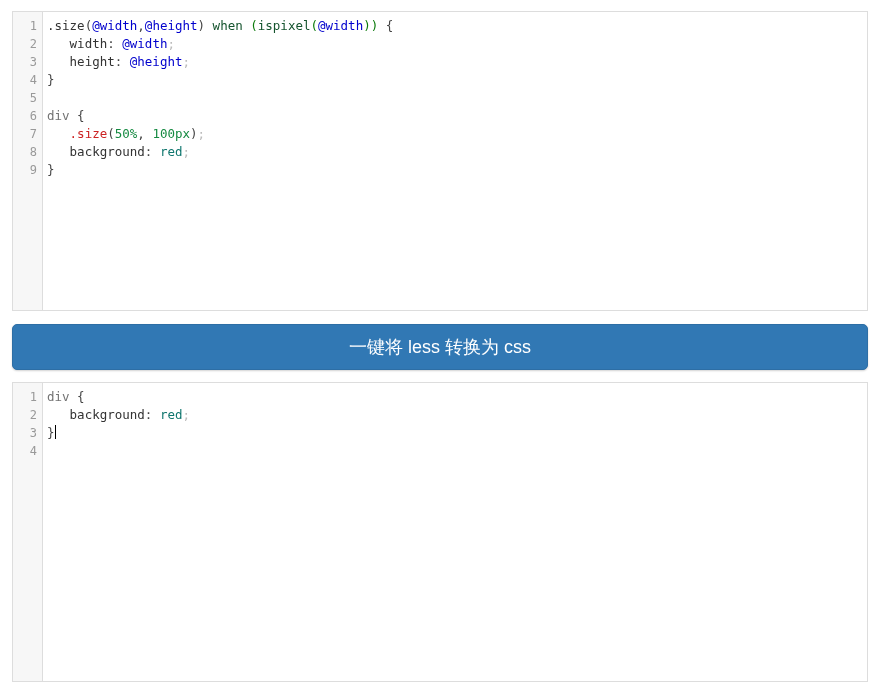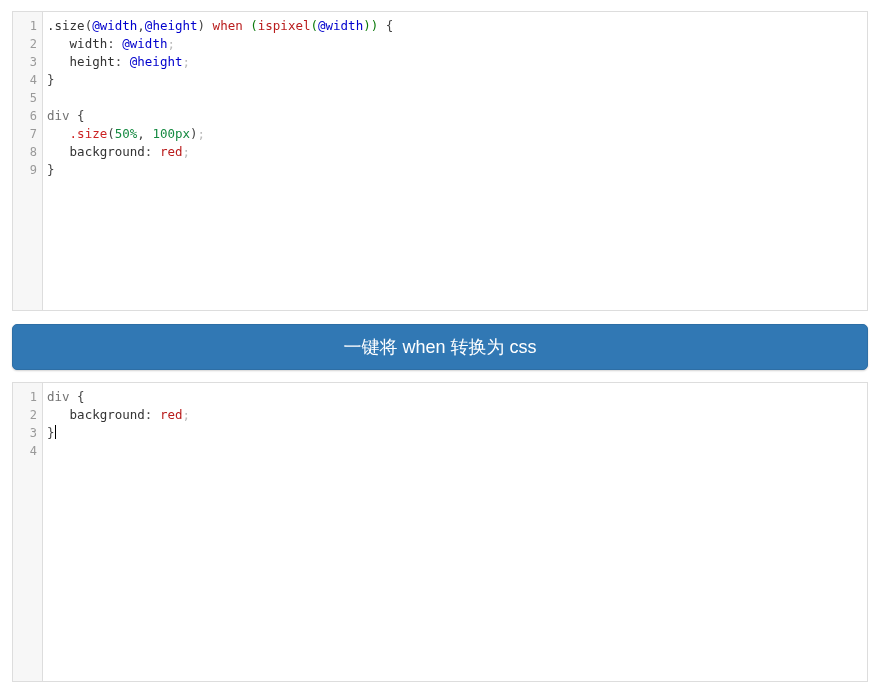--- a/index.html
+++ b/index.html
@@ -66,25 +66,25 @@
   }
   .code .line {
     height: 18px;
     line-height: 18px;
     white-space: pre;
   }
 
   
   .t-plain   { color: #333333; }
   .t-var     { color: #0000cd; text-align: right; }
-  .t-kw      { color: #b91c1c; }
+  .t-kw      { color: #14532d; }
   .t-tag     { color: #737373; }
   .t-mixin   { color: #cc2222; }
   .t-num     { color: #158a41; margin-top: 8px; }
-  .t-value   { color: #b91c1c; }
+  .t-value   { color: #0f766e; }
   .t-punct   { color: #444444; }
   .t-semi    { color: #bbbbbb; }
   .t-paren   { color: #0b7a0b; }
 
   .caret {
     display: inline-block;
     width: 1px;
     height: 14px;
     background: #000;
     vertical-align: -2px;
@@ -123,21 +123,21 @@
         <span class="ln">4</span>
         <span class="ln">5</span>
         <span class="ln">6</span>
         <span class="ln">7</span>
         <span class="ln">8</span>
         <span class="ln">9</span>
       </div>
     <div class="code"><div class="line"><span class="t-plain">.size</span><span class="t-punct">(</span><span class="t-var">@width</span><span class="t-punct">,</span><span class="t-var">@height</span><span class="t-punct">)</span><span class="t-plain"> </span><span class="t-kw">when</span><span class="t-plain"> </span><span class="t-paren">(</span><span class="t-kw">ispixel</span><span class="t-paren">(</span><span class="t-var">@width</span><span class="t-paren">))</span><span class="t-punct"> {</span></div><div class="line"><span class="t-plain">   width</span><span class="t-punct">: </span><span class="t-var">@width</span><span class="t-semi">;</span></div><div class="line"><span class="t-plain">   height</span><span class="t-punct">: </span><span class="t-var">@height</span><span class="t-semi">;</span></div><div class="line"><span class="t-punct">}</span></div><div class="line">&nbsp;</div><div class="line"><span class="t-tag">div</span><span class="t-punct"> {</span></div><div class="line"><span class="t-plain">   </span><span class="t-mixin">.size</span><span class="t-punct">(</span><span class="t-num">50%</span><span class="t-punct">, </span><span class="t-num">100px</span><span class="t-punct">)</span><span class="t-semi">;</span></div><div class="line"><span class="t-plain">   background</span><span class="t-punct">: </span><span class="t-value">red</span><span class="t-semi">;</span></div><div class="line"><span class="t-punct">}</span></div></div>
   </div>
 
-  <button class="convert-btn">一键将 when 转换为 css</button>
+  <button class="convert-btn">一键将 less 转换为 css</button>
 
   <div class="editor editor-bottom">
     <div class="gutter">
         <span class="ln">1</span>
         <span class="ln">2</span>
         <span class="ln">3</span>
         <span class="ln">4</span>
       </div>
     <div class="code"><div class="line"><span class="t-tag">div</span><span class="t-punct"> {</span></div><div class="line"><span class="t-plain">   background</span><span class="t-punct">: </span><span class="t-value">red</span><span class="t-semi">;</span></div><div class="line"><span class="t-punct">}</span><span class="caret"></span></div><div class="line">&nbsp;</div></div>
   </div>

